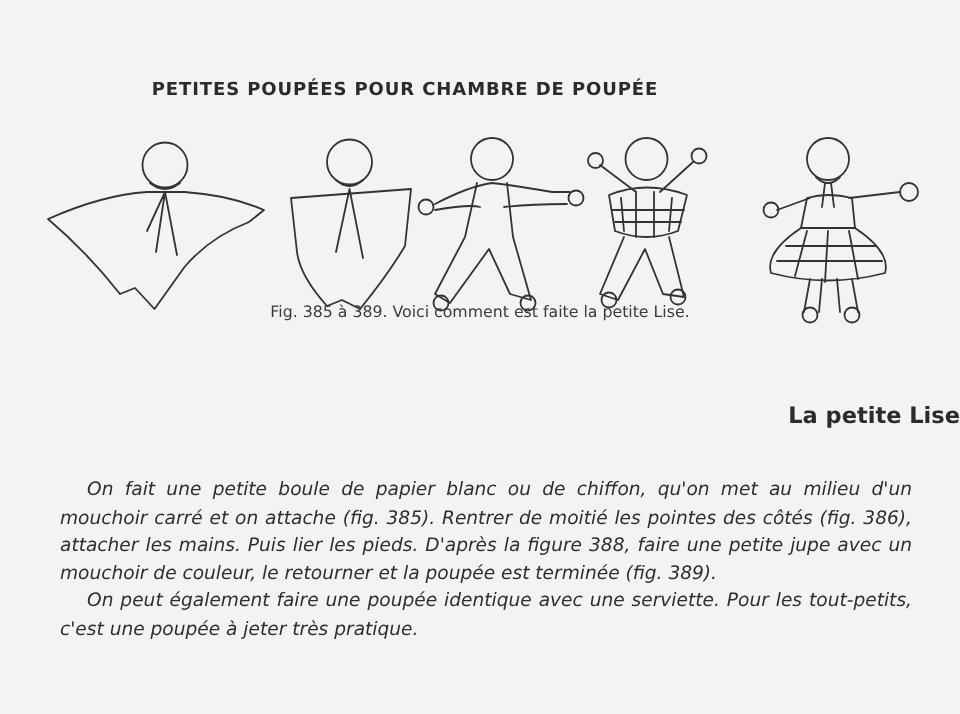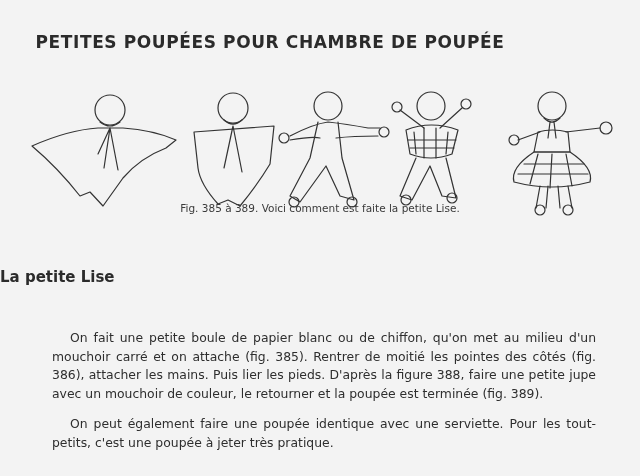--- a/index.html
+++ b/index.html
@@ -4,42 +4,42 @@
 <style>
   html, body { margin: 0; padding: 0; }
   body {
     width: 640px; height: 476px; overflow: hidden;
     background: #f3f3f3;
     color: #2a2a2a;
     font-family: "DejaVu Sans", sans-serif;
     position: relative;
   }
   .title {
-    position: absolute; left: 0; width: 540px; top: 32px;
-    text-align: center; font-weight: bold; font-size: 17px;
+    position: absolute; left: 0; width: 540px; top: 52px;
+    text-align: center; font-weight: bold; font-size: 12px;
     letter-spacing: 0.6px; color: #2b2b2b;
   }
   .figures {
     position: absolute; left: 28px; top: 88px; width: 590px; height: 130px;
   }
   .figures svg { width: 100%; height: 100%; }
   .caption {
     position: absolute; left: 0; width: 640px; top: 202px;
     text-align: center; font-size: 10.5px; color: #3a3a3a;
   }
   .subheading {
     position: absolute; left: 0; width: 640px; top: 268px;
-    text-align: left; font-weight: bold; font-size: 15px; color: #2b2b2b;
+    text-align: right; font-weight: bold; font-size: 15px; color: #2b2b2b;
   }
   .body-text {
     position: absolute; left: 40px; top: 317px; width: 568px;
     font-size: 12.4px; line-height: 18.6px; color: #2e2e2e;
     text-align: justify;
   }
-  .body-text p { margin: 12px; text-indent: 18px; }
+  .body-text p { margin: 0; text-indent: 18px; font-style: italic; }
 </style>
 </head>
 <body>
 
 <div class="title">PETITES POUPÉES POUR CHAMBRE DE POUPÉE</div>
 
 <div class="figures">
   <svg viewBox="0 0 590 130" fill="none" stroke="#333" stroke-width="1.2" stroke-linejoin="round" stroke-linecap="round">
 
     <g>

